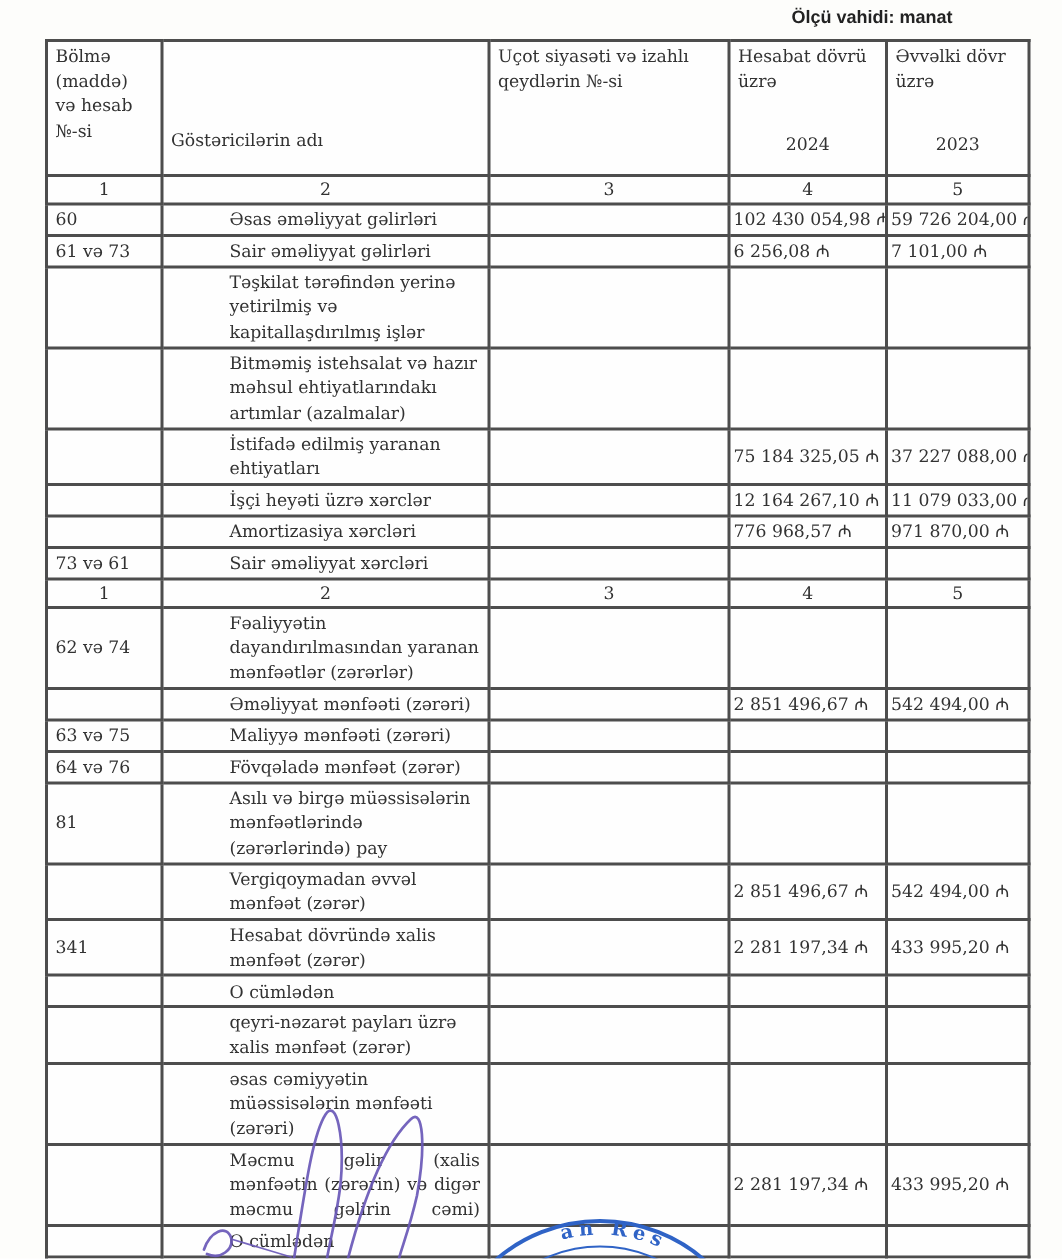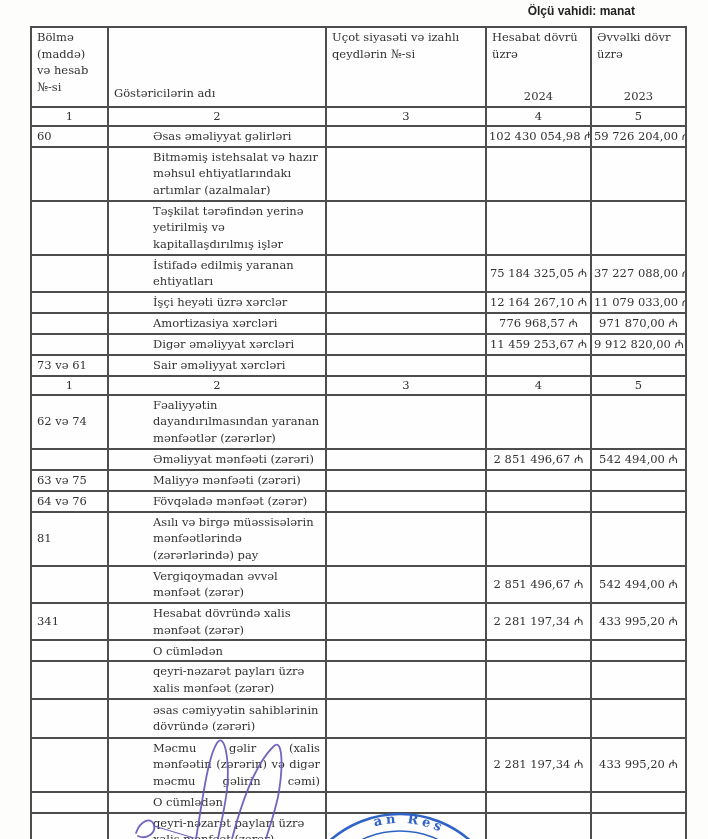--- a/index.html
+++ b/index.html
@@ -30,29 +30,29 @@
     font-weight:normal;
     padding:1px 5px;
     overflow:hidden;
     word-wrap:break-word;
   }
   
   col.c1{width:77px;} col.c2{width:218px;} col.c3{width:160px;}
   col.c4{width:105px;} col.c5{width:95px;}
   
   tr.head-row th{height:73px;vertical-align:top;text-align:left;}
-  tr.head-row th.hb{vertical-align:bottom;padding-bottom:4px;}
+  tr.head-row th.hb{vertical-align:bottom;padding-bottom:14px;}
   .hyear{text-align:center;margin-top:26px;font-size:11.5px;}
   
   tr.num-row td{height:14px;text-align:center;padding:0 4px;}
   
   tbody td{height:17px;vertical-align:middle;}
   td.cell-code{text-align:left;}
   td.cell-name{text-align:left;padding-left:44px;}
-  td.cell-current,td.cell-previous{text-align:center;white-space:nowrap;padding:1px 2px;}
+  td.cell-current,td.cell-previous{white-space:nowrap;padding:1px 2px;}
   tr.tall td{height:35px;}
   tr.justify td.cell-name{text-align:justify;text-align-last:justify;}
   
   svg.overlay{position:absolute;left:0;top:0;pointer-events:none;}
   .stamp-text{
     font-family:"DejaVu Serif",serif;font-weight:bold;
     font-size:13px;letter-spacing:3.5px;
   }
 </style>
 </head>
@@ -94,29 +94,36 @@
           <td>5</td>
         </tr>
         <tr>
           <td class="cell-code">60</td>
           <td class="cell-name">Əsas əməliyyat gəlirləri</td>
           <td class="cell-notes"></td>
           <td class="cell-current">102 430 054,98 ₼</td>
           <td class="cell-previous">59 726 204,00 ₼</td>
         </tr>
         <tr>
+          <td class="cell-code">61 və 73</td>
+          <td class="cell-name">Sair əməliyyat gəlirləri</td>
+          <td class="cell-notes"></td>
+          <td class="cell-current">6 256,08 ₼</td>
+          <td class="cell-previous">7 101,00 ₼</td>
+        </tr>
+        <tr>
+          <td class="cell-code"></td>
+          <td class="cell-name">Təşkilat tərəfindən yerinə yetirilmiş və kapitallaşdırılmış işlər</td>
+          <td class="cell-notes"></td>
+          <td class="cell-current"></td>
+          <td class="cell-previous"></td>
+        </tr>
+        <tr>
           <td class="cell-code"></td>
           <td class="cell-name">Bitməmiş istehsalat və hazır məhsul ehtiyatlarındakı artımlar (azalmalar)</td>
-          <td class="cell-notes"></td>
-          <td class="cell-current"></td>
-          <td class="cell-previous"></td>
-        </tr>
-        <tr>
-          <td class="cell-code"></td>
-          <td class="cell-name">Təşkilat tərəfindən yerinə yetirilmiş və kapitallaşdırılmış işlər</td>
           <td class="cell-notes"></td>
           <td class="cell-current"></td>
           <td class="cell-previous"></td>
         </tr>
         <tr>
           <td class="cell-code"></td>
           <td class="cell-name">İstifadə edilmiş yaranan ehtiyatları</td>
           <td class="cell-notes"></td>
           <td class="cell-current">75 184 325,05 ₼</td>
           <td class="cell-previous">37 227 088,00 ₼</td>
@@ -127,27 +134,20 @@
           <td class="cell-notes"></td>
           <td class="cell-current">12 164 267,10 ₼</td>
           <td class="cell-previous">11 079 033,00 ₼</td>
         </tr>
         <tr>
           <td class="cell-code"></td>
           <td class="cell-name">Amortizasiya xərcləri</td>
           <td class="cell-notes"></td>
           <td class="cell-current">776 968,57 ₼</td>
           <td class="cell-previous">971 870,00 ₼</td>
-        </tr>
-        <tr>
-          <td class="cell-code"></td>
-          <td class="cell-name">Digər əməliyyat xərcləri</td>
-          <td class="cell-notes"></td>
-          <td class="cell-current">11 459 253,67 ₼</td>
-          <td class="cell-previous">9 912 820,00 ₼</td>
         </tr>
         <tr>
           <td class="cell-code">73 və 61</td>
           <td class="cell-name">Sair əməliyyat xərcləri</td>
           <td class="cell-notes"></td>
           <td class="cell-current"></td>
           <td class="cell-previous"></td>
         </tr>
         <tr class="num-row">
           <td>1</td>
@@ -214,21 +214,21 @@
         </tr>
         <tr>
           <td class="cell-code"></td>
           <td class="cell-name">qeyri-nəzarət payları üzrə xalis mənfəət (zərər)</td>
           <td class="cell-notes"></td>
           <td class="cell-current"></td>
           <td class="cell-previous"></td>
         </tr>
         <tr class="tall">
           <td class="cell-code"></td>
-          <td class="cell-name">əsas cəmiyyətin sahiblərinin dövründə (zərəri)</td>
+          <td class="cell-name">əsas cəmiyyətin müəssisələrin mənfəəti (zərəri)</td>
           <td class="cell-notes"></td>
           <td class="cell-current"></td>
           <td class="cell-previous"></td>
         </tr>
         <tr class="justify">
           <td class="cell-code"></td>
           <td class="cell-name">Məcmu gəlir (xalis mənfəətin (zərərin) və digər məcmu gəlirin cəmi)</td>
           <td class="cell-notes"></td>
           <td class="cell-current">2 281 197,34 ₼</td>
           <td class="cell-previous">433 995,20 ₼</td>

